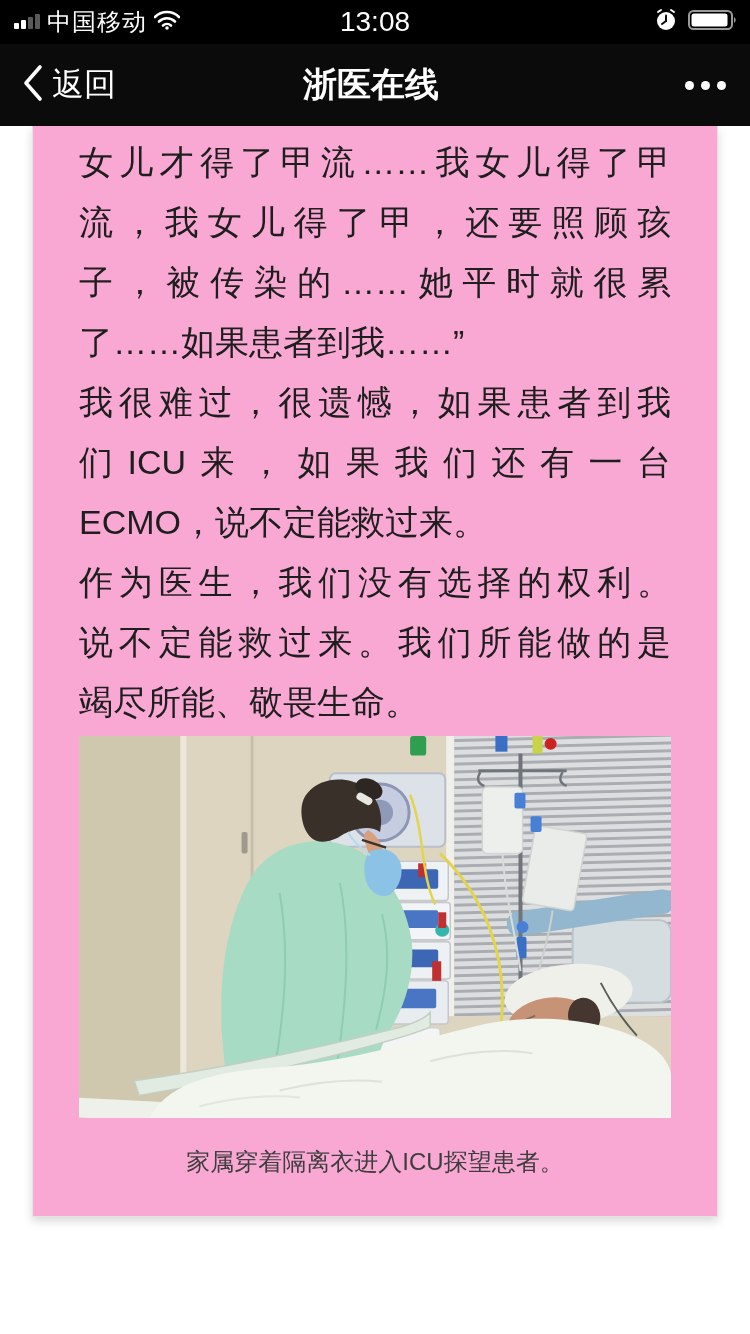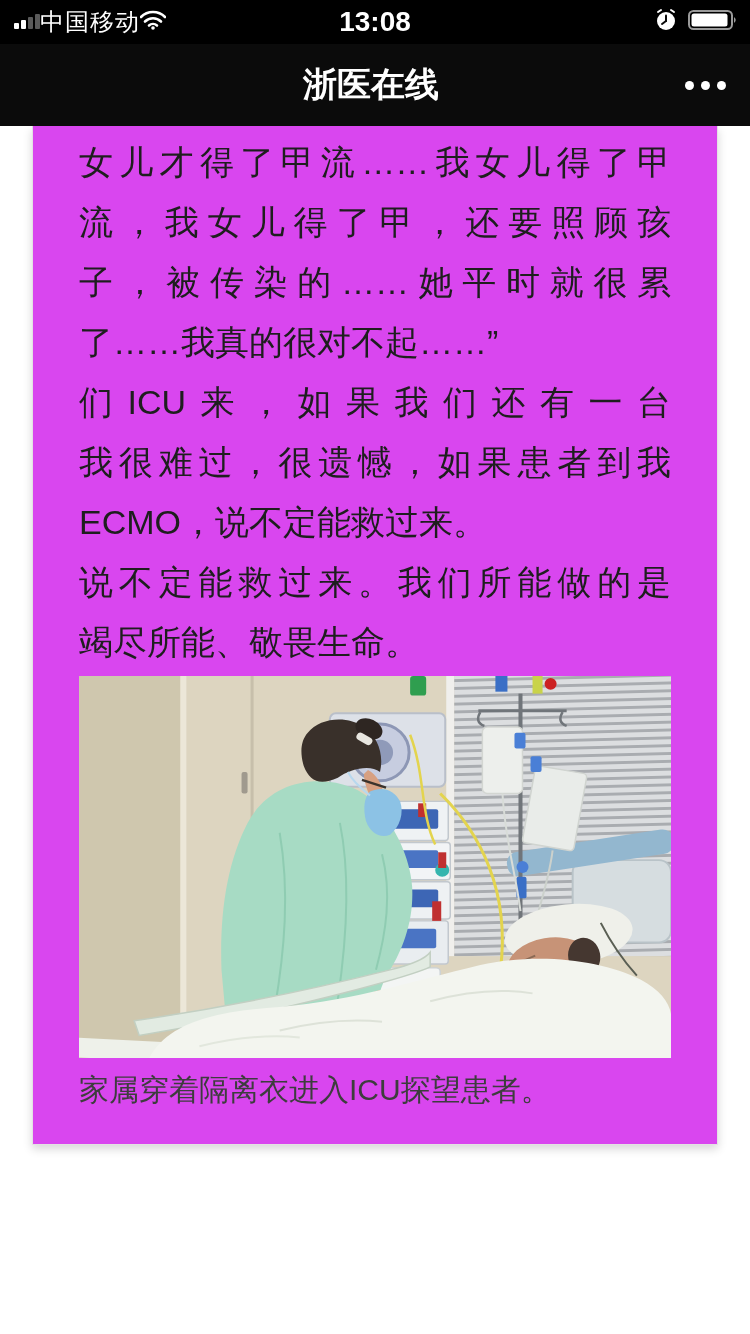--- a/index.html
+++ b/index.html
@@ -2,53 +2,53 @@
 <html><head>
 <meta charset="utf-8">
 <style>
   * { margin:0; padding:0; box-sizing:border-box; }
   html,body { width:750px; height:1334px; background:#ffffff; overflow:hidden;
     font-family:"Liberation Sans", sans-serif; }
 
   
   .statusbar { height:44px; background:#000000; display:flex; align-items:center;
     position:relative; color:#ffffff; }
-  .sb-left { display:flex; align-items:center; padding-left:14px; }
+  .sb-left { display:flex; align-items:center; gap:7px; padding-left:14px; }
   .signal { display:flex; align-items:flex-end; gap:2px; height:14px; }
   .signal .bar { width:5px; border-radius:1px; background:#5a5a5a; }
   .signal .bar.on { background:#ffffff; }
   .carrier { font-size:24px; letter-spacing:1px; }
   .sb-center { position:absolute; left:0; right:0; text-align:center; font-size:28px;
-    font-weight:700; pointer-events:none; }
+    font-weight:400; pointer-events:none; }
   .sb-right { margin-left:auto; display:flex; align-items:center; gap:10px; padding-right:12px; }
 
   
   .navbar { height:82px; background:#0b0b0b; display:flex; align-items:center;
     position:relative; color:#ffffff; }
   .back-btn { display:flex; align-items:center; gap:8px; padding-left:22px; cursor:pointer; }
   .back-label { font-size:32px; }
   .nav-title { position:absolute; left:0; right:8px; text-align:center; font-size:34px;
     font-weight:700; pointer-events:none; }
   .more-btn { margin-left:auto; padding-right:24px; display:flex; gap:7px; cursor:pointer; }
   .more-btn i { width:9px; height:9px; border-radius:50%; background:#ffffff; display:block; }
 
   
-  .card { margin:0 32px; width:686px; background:#d946ef;
+  .card { margin:0 32px; width:686px; background:#f9a8d4;
     border:1px solid #e3e3e3; border-top:none;
     box-shadow:0 4px 9px rgba(0,0,0,0.16);
     padding:6px 46px 34px 46px; }
   .lines { }
   .line { font-size:34px; line-height:60px; height:60px; color:#1e1e1e;
     white-space:nowrap; overflow:hidden; }
   .line.j { white-space:normal; text-align:justify; text-align-last:justify; }
 
   .photo { width:592px; height:382px; margin-top:4px; }
   .photo svg { width:100%; height:100%; display:block; }
 
-  .caption { margin-top:12px; font-size:30px; line-height:40px;
+  .caption { margin-top:24px; text-align:center; font-size:24px; line-height:40px;
     color:#3d3d3d; }
 </style>
 </head>
 <body>
 
 <div class="statusbar">
   <div class="sb-left">
     <div class="signal">
       <span class="bar on" style="height:6px"></span>
       <span class="bar on" style="height:9px"></span>
@@ -80,38 +80,47 @@
       <svg width="50" height="24" viewBox="0 0 50 24">
         <rect x="1" y="3" width="43" height="18" rx="4.5" fill="none" stroke="#9a9a9a" stroke-width="2"></rect>
         <rect x="3.5" y="5.5" width="36" height="13" rx="2.5" fill="#ffffff"></rect>
         <path d="M46 9 q3.5 3 0 6 Z" fill="#9a9a9a"></path>
       </svg>
     </span>
   </div>
 </div>
 
 <div class="navbar">
+  <div class="back-btn">
+    <span>
+      <svg width="22" height="38" viewBox="0 0 22 38">
+        <polyline points="18,3 4,19 18,35" fill="none" stroke="#ffffff" stroke-width="3.6" stroke-linecap="round" stroke-linejoin="round"></polyline>
+      </svg>
+    </span>
+    <span class="back-label">返回</span>
+  </div>
   <div class="nav-title">浙医在线</div>
   <div class="more-btn">
     <i></i>
     <i></i>
     <i></i>
   </div>
 </div>
 
 <div class="card">
 
   <div class="lines" id="lines">
       <div class="line j">女儿才得了甲流……我女儿得了甲</div>
       <div class="line j">流，我女儿得了甲，还要照顾孩</div>
       <div class="line j">子，被传染的……她平时就很累</div>
-      <div class="line">了……我真的很对不起……”</div>
+      <div class="line">了……如果患者到我……”</div>
+      <div class="line j">我很难过，很遗憾，如果患者到我</div>
       <div class="line j">们ICU来，如果我们还有一台</div>
-      <div class="line j">我很难过，很遗憾，如果患者到我</div>
       <div class="line">ECMO，说不定能救过来。</div>
+      <div class="line j">作为医生，我们没有选择的权利。</div>
       <div class="line j">说不定能救过来。我们所能做的是</div>
       <div class="line">竭尽所能、敬畏生命。</div>
     </div>
 
   <div class="photo">
     <svg viewBox="0 0 590 390" preserveAspectRatio="none" aria-label="家属穿着隔离衣在ICU病床边探望插管患者">
       <defs>
         <pattern id="blinds" width="8" height="8" patternUnits="userSpaceOnUse" patternTransform="rotate(-1.5)">
           <rect width="8" height="8" fill="#dcdee0"></rect>
           <rect y="5" width="8" height="3" fill="#a9acb0"></rect>

